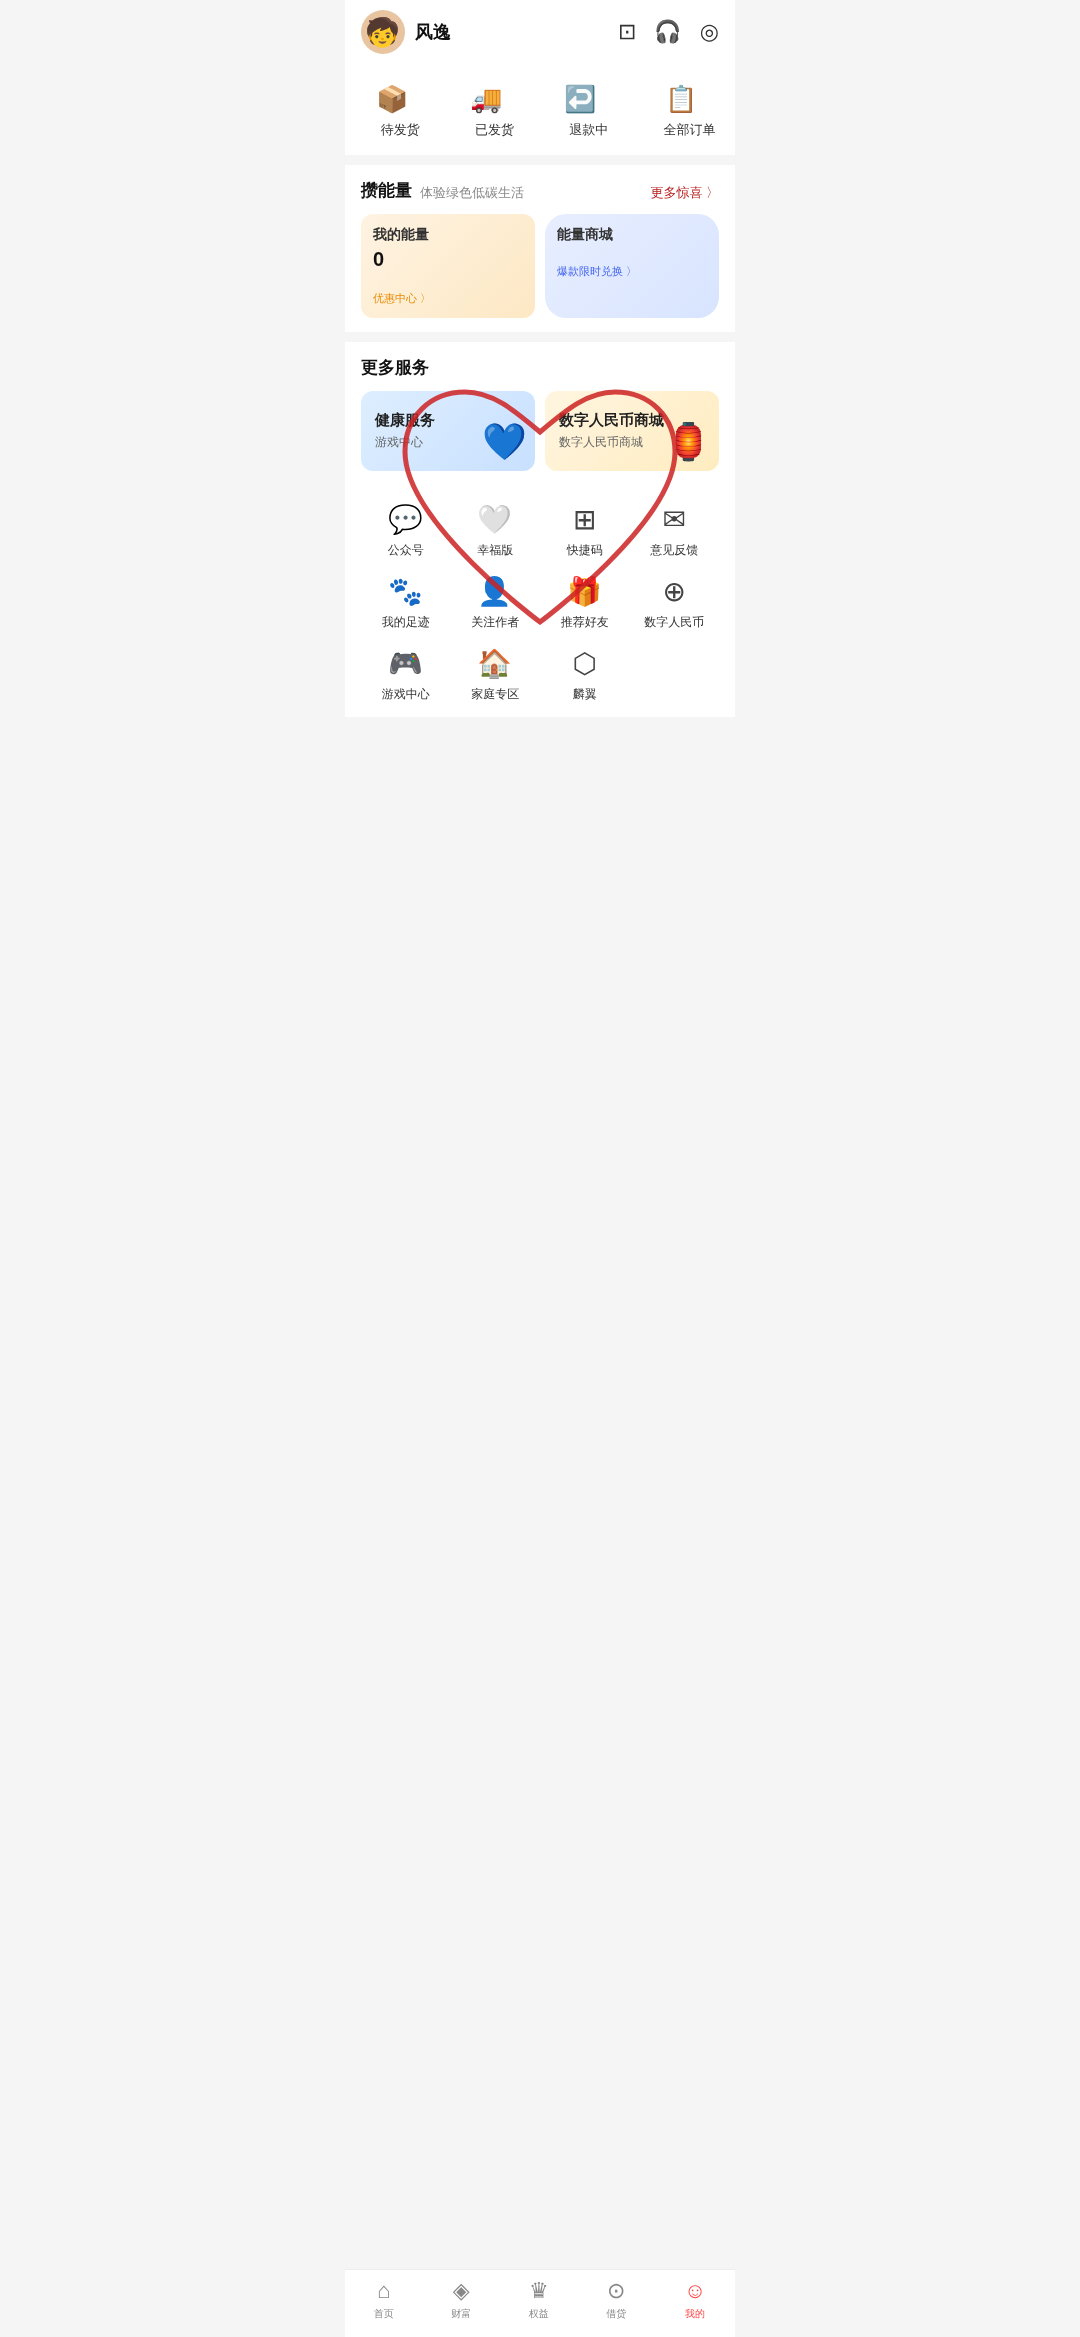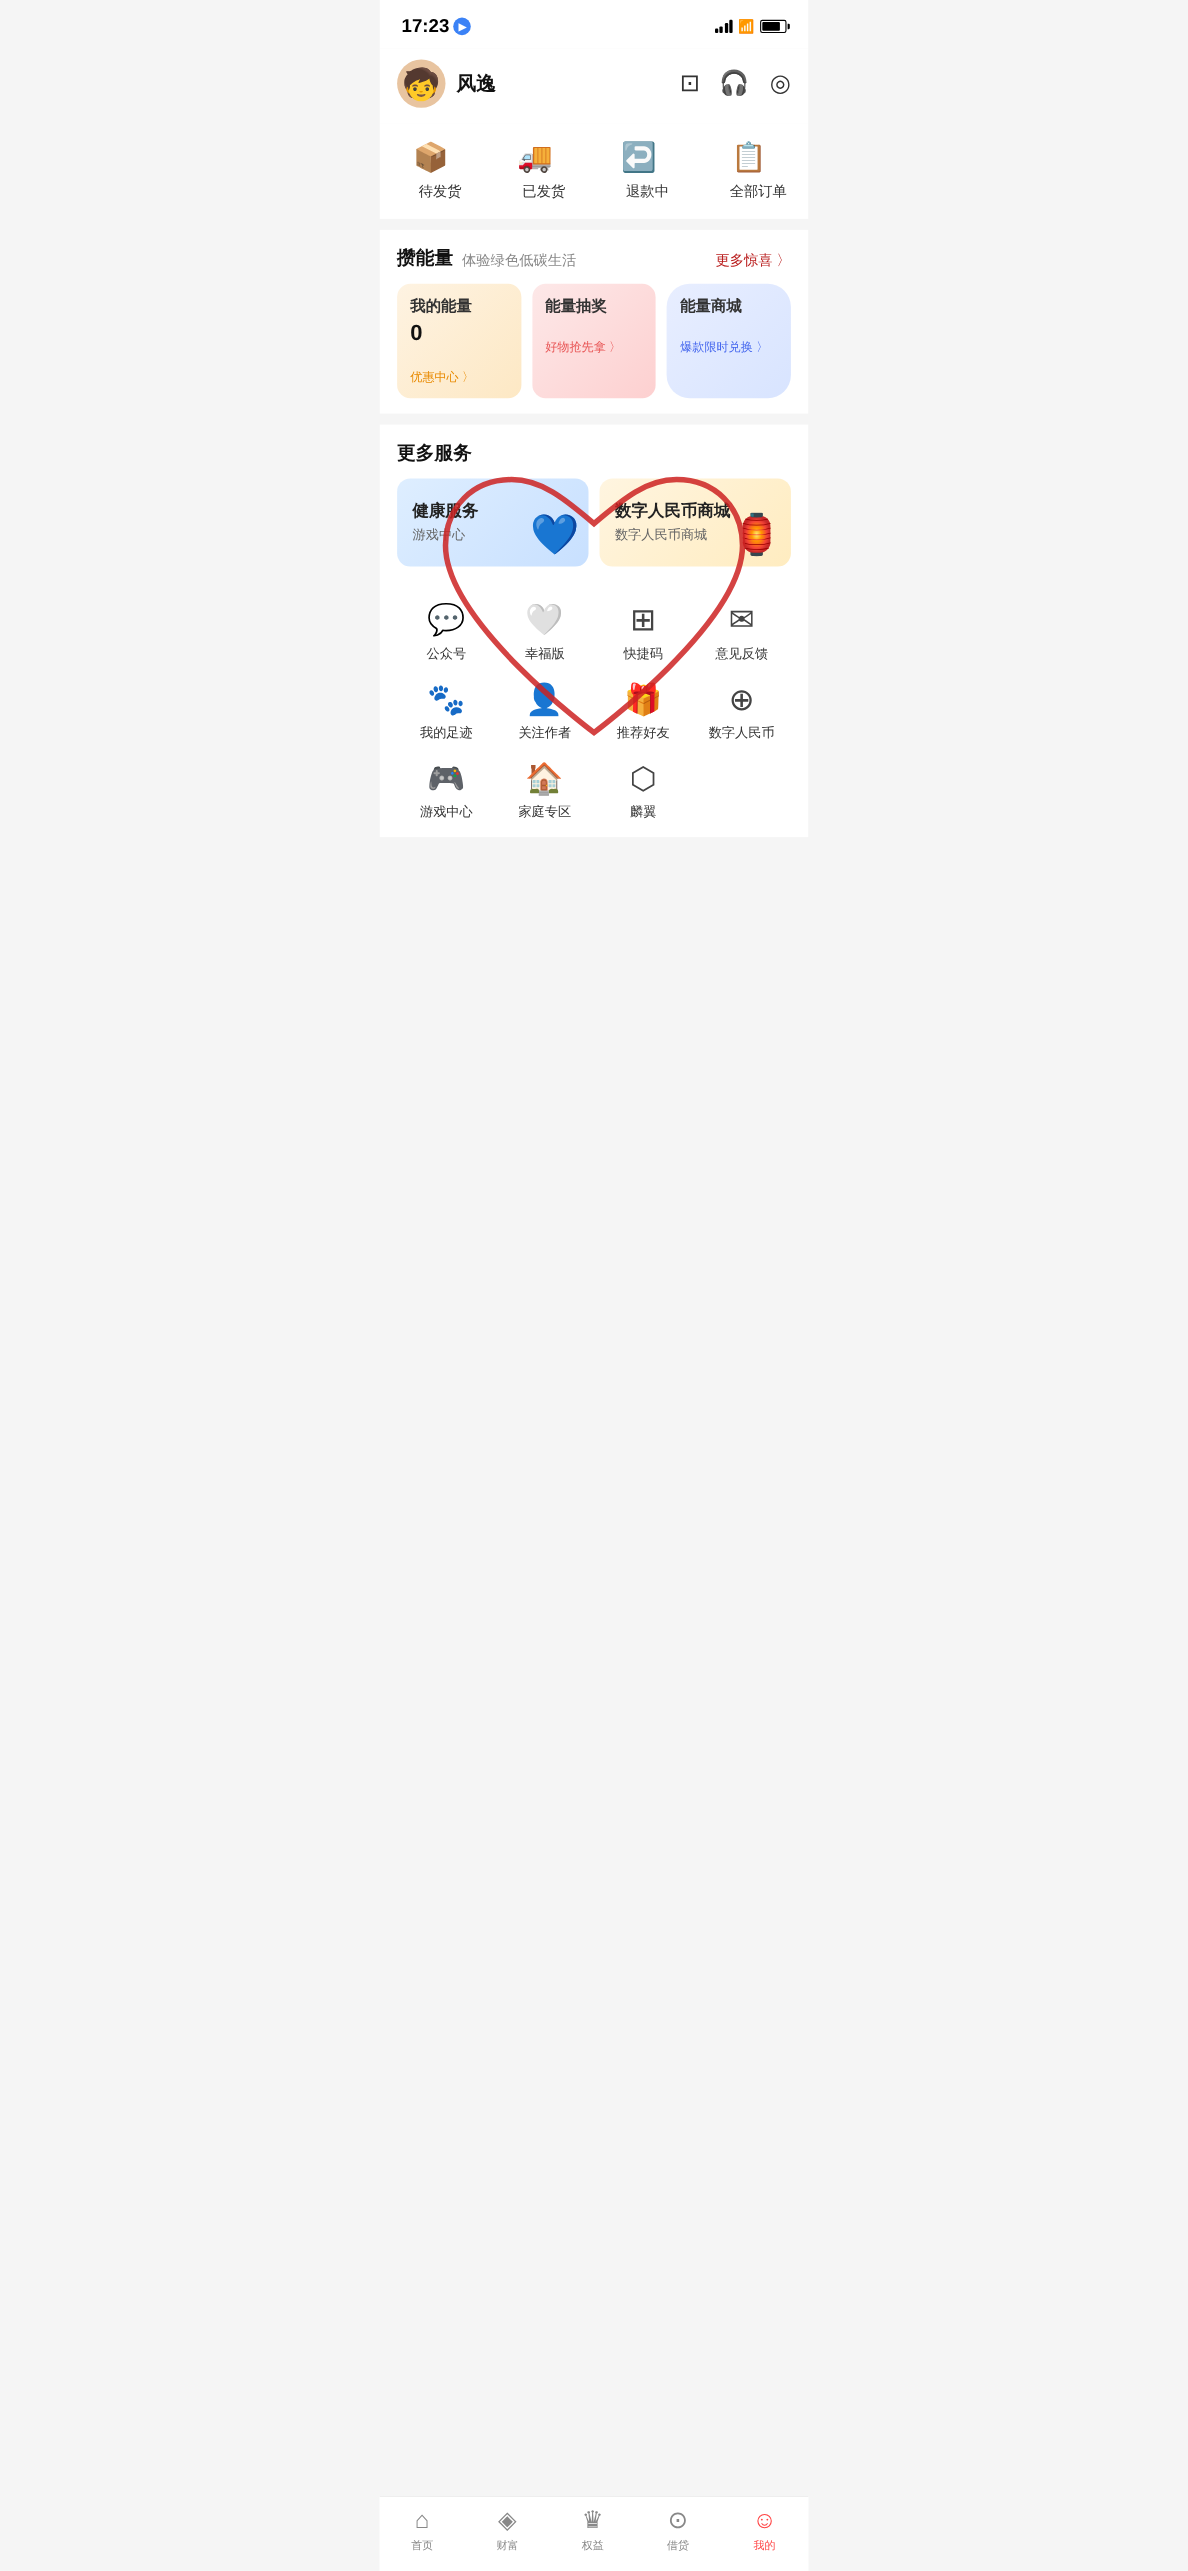--- a/index.html
+++ b/index.html
@@ -345,38 +345,20 @@
 
     .main-content {
       padding-bottom: 80px;
     }
   </style>
 </head>
 <body>
 
 <div class="main-content">
 
-  <div class="status-bar">
-    <div class="status-time">
-      <span>17:23</span>
-      <div class="location-icon">▶</div>
-    </div>
-    <div class="status-icons">
-      <div class="signal-bars">
-        <span></span>
-          <span></span>
-          <span></span>
-          <span></span>
-      </div>
-      <span class="wifi-icon">📶</span>
-      <div class="battery">
-        <div class="battery-fill"></div>
-      </div>
-    </div>
-  </div>
 
   <div class="header">
     <div class="avatar">
       <span class="avatar-face">🧒</span>
     </div>
     <span class="username">风逸</span>
     <div class="header-icons">
       <span class="header-icon">⊡</span>
       <span class="header-icon">🎧</span>
       <span class="header-icon">◎</span>
@@ -409,24 +391,20 @@
       <span class="energy-title">攒能量</span>
       <span class="energy-subtitle">体验绿色低碳生活</span>
       <span class="energy-more">更多惊喜 〉</span>
     </div>
     <div class="energy-cards">
       <div class="energy-card energy-card-1">
         <div class="card-title">我的能量</div>
         <div class="card-value">0</div>
         <span class="card-link">优惠中心 〉</span>
       </div>
-      <div class="energy-card energy-card-2">
-        <div class="card-title">能量抽奖</div>
-        <span class="card-link card-link-pink">好物抢先拿 〉</span>
-      </div>
       <div class="energy-card energy-card-3">
         <div class="card-title">能量商城</div>
         <span class="card-link card-link-blue">爆款限时兑换 〉</span>
       </div>
     </div>
   </div>
 
   <div class="services-section" style="position:relative;">
     <div class="section-title">更多服务</div>
 

